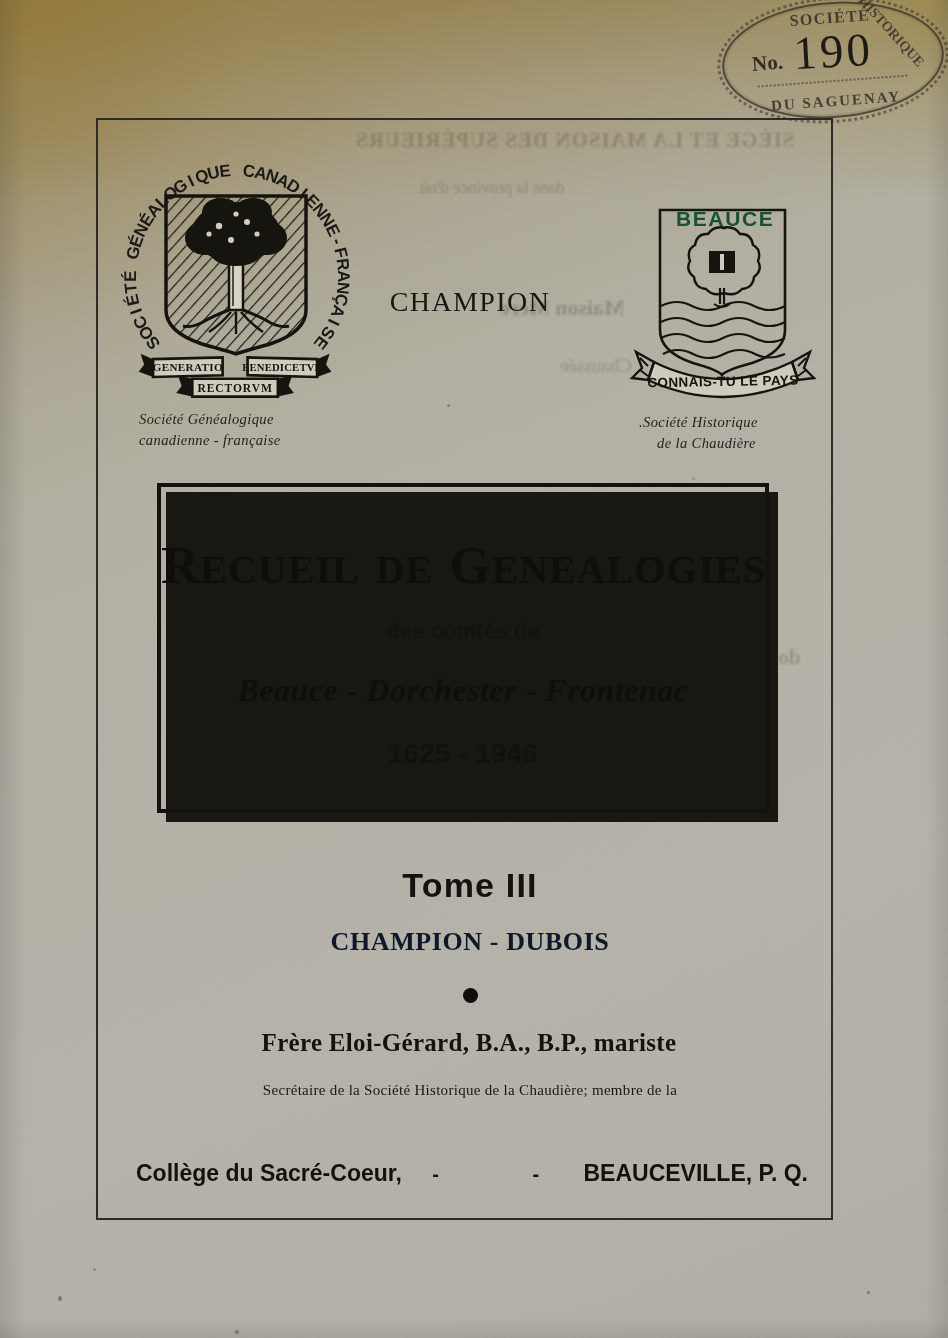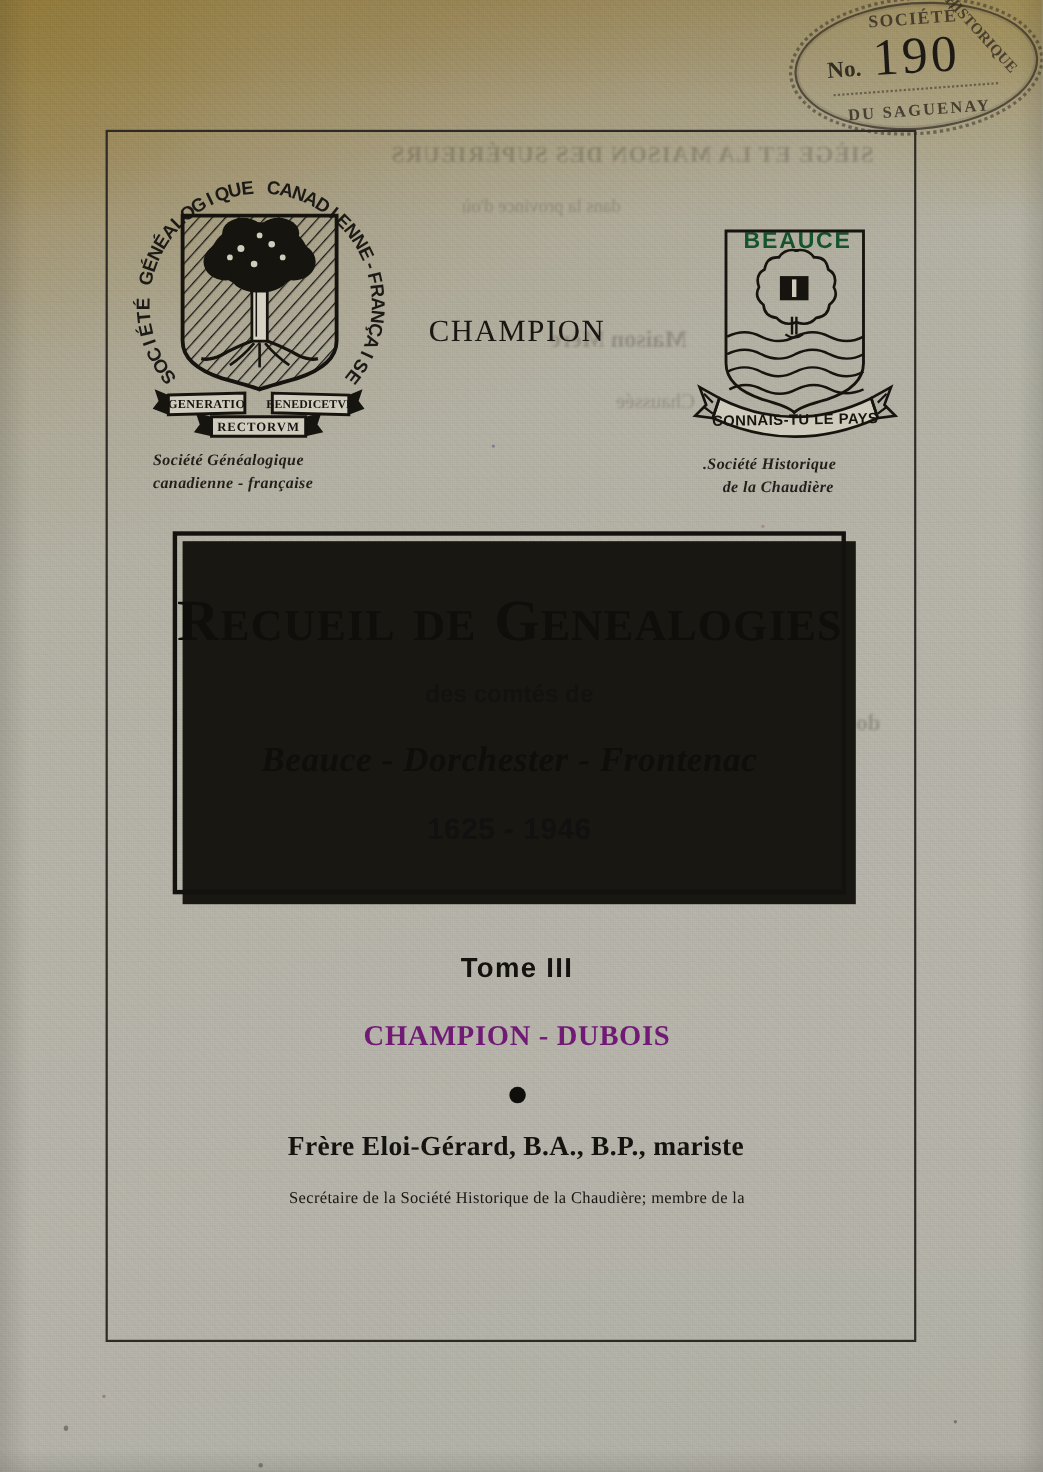--- a/index.html
+++ b/index.html
@@ -208,21 +208,21 @@
   .sgcf-shield {
     position: absolute;
     left: 38px; top: 34px;
     width: 150px; height: 162px;
   }
 
   .caption {
     position: absolute;
     font-family: "Liberation Serif", serif;
     font-style: italic;
-    font-weight: bold;
+    font-weight: normal;
     font-size: 14.5px;
     color: #211f1a;
     line-height: 1.45;
     letter-spacing: 0.4px;
     white-space: nowrap;
   }
   .caption-left  { left: 139px; top: 409px; }
   .caption-right { left: 639px; top: 412px; text-align: left; }
 
   .beauce-label {
@@ -324,36 +324,36 @@
   }
 
   
   .tome {
     position: absolute;
     left: 0; top: 866px;
     width: 948px;
     text-align: center;
     font-family: "Liberation Sans", sans-serif;
     font-weight: bold;
-    font-size: 25px;
+    font-size: 34px;
     letter-spacing: 1.2px;
     color: #14120f;
   }
   .tome-inner { margin-left: -8px; }
 
   .names {
     position: absolute;
     left: 0; top: 927px;
     width: 948px;
     text-align: center;
     font-family: "Liberation Serif", serif;
     font-weight: bold;
     font-size: 26px;
     letter-spacing: 0.6px;
-    color: #701a75;
+    color: #0f172a;
   }
   .names-inner { margin-left: -8px; }
 
   .bullet {
     position: absolute;
     left: 463px; top: 988px;
     width: 15px; height: 15px;
     border-radius: 50%;
     background: #100e0b;
   }
@@ -605,14 +605,19 @@
   <div class="bullet"></div>
 
   <div class="author">
     <span class="author-inner">Frère Eloi-Gérard, B.A., B.P., mariste</span>
   </div>
 
   <div class="credentials">
     <div>Secrétaire de la Société Historique de la Chaudière; membre de la</div>
   </div>
 
+  <div class="imprint">
+    <span>Collège du Sacré-Coeur,</span>
+    <span class="imprint-dashes">- -</span>
+    <span>BEAUCEVILLE, P. Q.</span>
+  </div>
 
 </div>
 
 </body></html>

